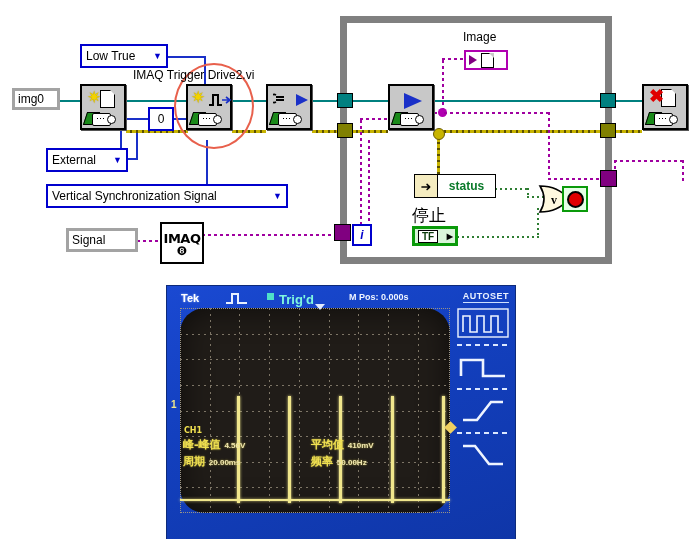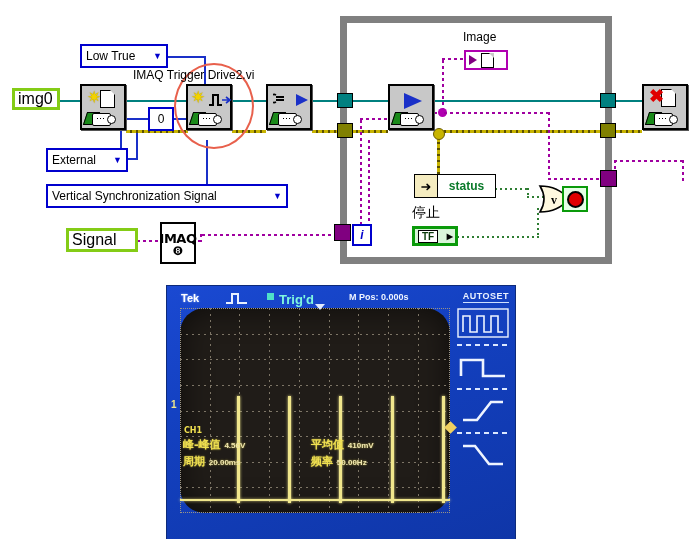--- a/index.html
+++ b/index.html
@@ -47,22 +47,22 @@
               border-style:solid;border-color:transparent #c8c8c8 transparent transparent;}
 
   
   .enum{position:absolute;background:#fff;border:2px solid #0000cd;box-sizing:border-box;
         font-size:12px;color:#000;display:flex;align-items:center;padding:0 4px;white-space:nowrap;}
   .enum .arw{margin-left:auto;color:#0000cd;font-size:9px;padding-left:6px;}
 
   .numconst{position:absolute;background:#fff;border:2px solid #0000cd;box-sizing:border-box;
             font-size:12px;display:flex;align-items:center;justify-content:center;color:#000;}
 
-  .pinkctl{position:absolute;background:#fff;border:3px solid #84cc16;box-sizing:border-box;
-           font-size:16px;display:flex;align-items:center;padding:0 3px;color:#000;white-space:nowrap;}
+  .pinkctl{position:absolute;background:#fff;border:3px solid #a3a3a3;box-sizing:border-box;
+           font-size:12px;display:flex;align-items:center;padding:0 3px;color:#000;white-space:nowrap;}
 
   .label{position:absolute;font-size:12px;color:#000;white-space:nowrap;}
 
   
   .loop{position:absolute;border:7px solid #808080;box-sizing:border-box;background:transparent;}
   .tunnel{position:absolute;box-sizing:border-box;border:1px solid #000;}
   .t-teal{background:#008080;}
   .t-olive{background:#808000;}
   .t-purple{background:#800080;}
 
@@ -262,21 +262,21 @@
     <span class="cam">
       <i class="hand"></i>
         <i class="body"></i>
         <i class="dots"></i>
         <i class="lens"></i>
     </span>
   </div>
 
   <div class="redcircle" style="left:174px;top:63px;width:80px;height:86px;"></div>
 
-  <div class="imaqbox" style="left:160px;top:222px;width:36px;height:42px;">
+  <div class="imaqbox" style="left:160px;top:222px;width:44px;height:42px;">
     <span class="t">IMAQ</span>
     <span class="b">❽</span>
   </div>
 
   <div class="pinkctl" style="left:12px;top:88px;width:48px;height:22px;">
     <span>img0</span>
   </div>
 
   <div class="enum" style="left:80px;top:44px;width:88px;height:24px;">
     <span>Low True</span>
@@ -307,21 +307,21 @@
   <div class="imgind" style="left:464px;top:50px;width:44px;height:20px;">
     <span class="tri"></span>
     <span class="page" style="position:relative;width:11px;height:13px;border-width:1.2px;"></span>
   </div>
 
   <div class="statusbox" style="left:414px;top:174px;width:82px;height:24px;">
     <span class="sq">➜</span>
     <span class="tx">status</span>
   </div>
 
-  <div class="label" style="left:412px;top:204px;font-size:14px;font-family:'DejaVu Sans',sans-serif;">停止</div>
+  <div class="label" style="left:412px;top:204px;font-size:17px;font-family:'DejaVu Sans',sans-serif;">停止</div>
 
   <div class="tfbtn" style="left:412px;top:226px;width:46px;height:20px;">
     <span style="border:1.5px solid #000;background:#fff;padding:0 3px;line-height:11px;">TF</span>
     <span class="ptr">▶</span>
   </div>
 
   <svg class="orgate" style="left:538px;top:184px;" width="34" height="30" viewBox="0 0 34 30">
     <path d="M2 2 Q10 15 2 28 Q20 28 31 15 Q20 2 2 2 Z" fill="#fff9e0" stroke="#000" stroke-width="1.6"></path>
     <text x="13" y="20" font-size="12" font-weight="bold" font-family="Liberation Serif, serif" fill="#000">v</text>
   </svg>

